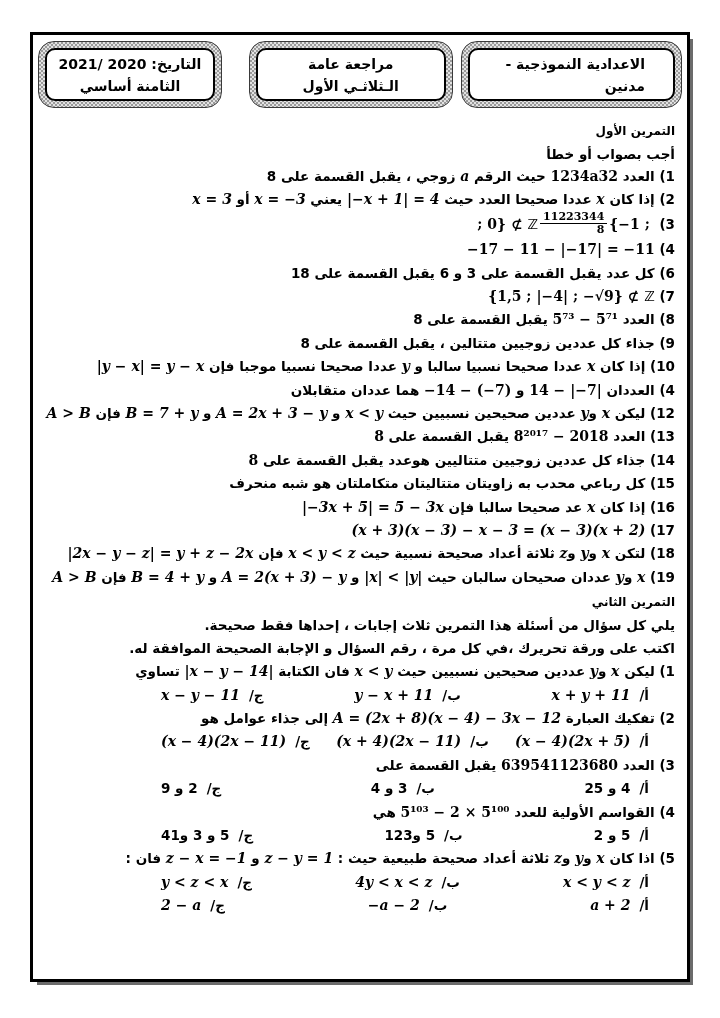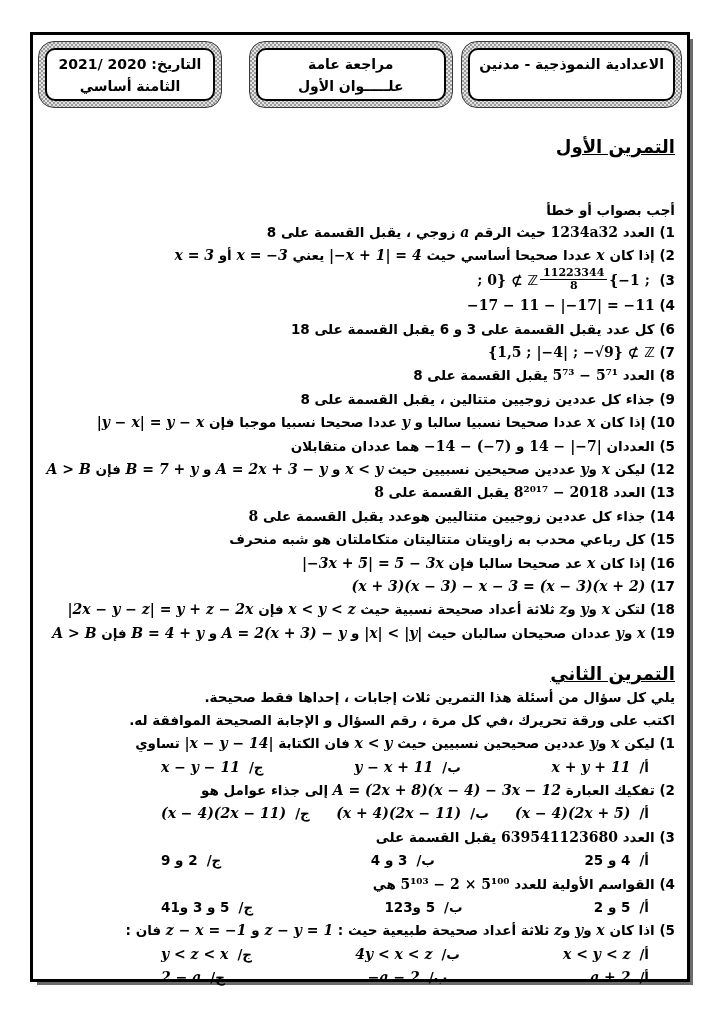--- a/index.html
+++ b/index.html
@@ -8,31 +8,31 @@
          border:3px solid #000;box-sizing:border-box;box-shadow:5px 5px 0 -2px #6b6b6b;}
   
   .hdr{display:flex;direction:rtl;gap:8px;padding:6px 5px 4px 5px;}
   .pbox{border-radius:16px;border:1px solid #3a3a3a;padding:6px;box-sizing:border-box;
         background:repeating-conic-gradient(#9a9a9a 0% 25%, #e2e2e2 0% 50%);background-size:4px 4px;}
   .pbox-in{background:#fff;border:2px solid #000;border-radius:10px;height:100%;box-sizing:border-box;
            padding:3px 8px 2px 8px;font-weight:bold;font-size:14px;line-height:22px;text-align:center;}
   .pbox.school{flex:1.16;}
   .pbox.review{flex:1.06;margin-left:19px;}
   .pbox.date{flex:0.95;}
-  .pbox.school .pbox-in{text-align:right;padding-right:9px;}
+  .pbox.school .pbox-in{text-align:right;padding-right:28px;}
   
   .content{direction:rtl;text-align:right;padding:6px 12px 0 10px;font-size:13.5px;font-weight:bold;}
-  .ex-title{font-size:18px;font-weight:bold;text-decoration:underline;line-height:24px;margin-top:17px;}
-  .sub{line-height:22px;margin-top:40px;}
+  .ex-title{font-size:12px;font-weight:bold;line-height:24px;margin-top:1px;}
+  .sub{line-height:22px;}
   .line{line-height:23.4px;white-space:nowrap;overflow:hidden;}
   .intro{line-height:23px;white-space:nowrap;overflow:hidden;}
   .seg-a{}
   .seg-m,.seg-i{font-family:"DejaVu Serif","DejaVu Sans",serif;font-style:italic;font-weight:bold;font-size:14px;}
   .seg-n{font-family:"DejaVu Serif","DejaVu Sans",serif;font-weight:bold;font-size:14px;margin-top:30px;}
-  .frac{display:inline-flex;flex-direction:column;text-align:center;vertical-align:middle;
+  .frac{display:inline-flex;flex-direction:column;text-align:right;vertical-align:middle;
         font-family:"DejaVu Serif","DejaVu Sans",serif;font-weight:bold;font-size:11px;line-height:1.15;
         margin:0 2px;position:relative;top:-1px;}
   .fn{border-bottom:1.3px solid #000;padding:0 3px;}
   .fd{padding:0 3px;}
   .opts{display:flex;justify-content:space-between;direction:rtl;padding:0 26px 0 118px;line-height:23.4px;}
   .opt{white-space:nowrap;}
   .opt-label{margin-left:9px;font-weight:bold;}
 </style>
 </head>
 <body>
@@ -40,48 +40,48 @@
 <div class="frame">
   <div class="hdr">
     <div class="pbox school">
       <div class="pbox-in">
         <div>الاعدادية النموذجية - مدنين</div>
       </div>
     </div>
     <div class="pbox review">
       <div class="pbox-in">
         <div>مراجعة عامة</div>
-        <div>علـــــوان  الأول</div>
+        <div>الـثلاثـي  الأول</div>
       </div>
     </div>
     <div class="pbox date">
       <div class="pbox-in">
         <div>التاريخ: 2020 /2021</div>
         <div>الثامنة أساسي</div>
       </div>
     </div>
   </div>
 
   <div class="content">
     <div class="ex-title">التمرين الأول</div>
     <div class="sub">أجب بصواب أو خطأ</div>
     <div id="ex1-lines">
         <div class="line"><span class="seg-a">1) العدد </span><span class="seg-n" dir="ltr">1234a32</span><span class="seg-a"> حيث الرقم </span><span class="seg-i" dir="ltr">a</span><span class="seg-a">  زوجي ، يقبل القسمة على 8</span></div>
-        <div class="line"><span class="seg-a">2) إذا كان </span><span class="seg-i" dir="ltr">x</span><span class="seg-a"> عددا صحيحا أساسي حيث </span><span class="seg-m" dir="ltr">|−x + 1| = 4</span><span class="seg-a">  يعني </span><span class="seg-m" dir="ltr">x = −3</span><span class="seg-a"> أو </span><span class="seg-m" dir="ltr">x = 3</span></div>
+        <div class="line"><span class="seg-a">2) إذا كان </span><span class="seg-i" dir="ltr">x</span><span class="seg-a"> عددا صحيحا العدد حيث </span><span class="seg-m" dir="ltr">|−x + 1| = 4</span><span class="seg-a">  يعني </span><span class="seg-m" dir="ltr">x = −3</span><span class="seg-a"> أو </span><span class="seg-m" dir="ltr">x = 3</span></div>
         <div class="line"><span class="seg-a">3) </span><span class="seg-n" dir="ltr">{−1 ; </span><span class="frac" dir="ltr">
             <span class="fn">11223344</span>
             <span class="fd">8</span>
           </span><span class="seg-n" dir="ltr"> ; 0} ⊄ ℤ</span></div>
         <div class="line"><span class="seg-a">4) </span><span class="seg-n" dir="ltr">−17 − 11 − |−17| = −11</span></div>
         <div class="line"><span class="seg-a">6) كل عدد يقبل القسمة على 3 و 6 يقبل القسمة على 18</span></div>
         <div class="line"><span class="seg-a">7) </span><span class="seg-n" dir="ltr">{1,5  ;  |−4| ; −√9} ⊄ ℤ</span></div>
         <div class="line"><span class="seg-a">8) العدد  </span><span class="seg-n" dir="ltr">5⁷³ − 5⁷¹</span><span class="seg-a">  يقبل القسمة على 8</span></div>
         <div class="line"><span class="seg-a">9) جذاء كل عددين زوجيين متتالين  ، يقبل القسمة على 8</span></div>
         <div class="line"><span class="seg-a">10) إذا كان </span><span class="seg-i" dir="ltr">x</span><span class="seg-a"> عددا صحيحا نسبيا سالبا و </span><span class="seg-i" dir="ltr">y</span><span class="seg-a"> عددا صحيحا نسبيا موجبا فإن </span><span class="seg-m" dir="ltr">|y − x| = y − x</span></div>
-        <div class="line"><span class="seg-a">5) العددان  </span><span class="seg-n" dir="ltr">14 − |−7|</span><span class="seg-a"> و  </span><span class="seg-n" dir="ltr">−14 − (−7)</span><span class="seg-a">  هما عددان متقابلان</span></div>
+        <div class="line"><span class="seg-a">4) العددان  </span><span class="seg-n" dir="ltr">14 − |−7|</span><span class="seg-a"> و  </span><span class="seg-n" dir="ltr">−14 − (−7)</span><span class="seg-a">  هما عددان متقابلان</span></div>
         <div class="line"><span class="seg-a">12) ليكن </span><span class="seg-i" dir="ltr">x</span><span class="seg-a"> و</span><span class="seg-i" dir="ltr">y</span><span class="seg-a"> عددين صحيحين نسبيين حيث </span><span class="seg-m" dir="ltr">x &lt; y</span><span class="seg-a"> و </span><span class="seg-m" dir="ltr">A = 2x + 3 − y</span><span class="seg-a"> و </span><span class="seg-m" dir="ltr">B = 7 + y</span><span class="seg-a"> فإن </span><span class="seg-m" dir="ltr">A &gt; B</span></div>
         <div class="line"><span class="seg-a">13) العدد </span><span class="seg-n" dir="ltr">8²⁰¹⁷ − 2018</span><span class="seg-a">  يقبل القسمة على </span><span class="seg-n" dir="ltr">8</span></div>
         <div class="line"><span class="seg-a">14) جذاء كل عددين زوجيين  متتاليين هوعدد يقبل القسمة على </span><span class="seg-n" dir="ltr">8</span></div>
         <div class="line"><span class="seg-a">15) كل رباعي محدب به زاويتان متتاليتان متكاملتان هو شبه منحرف</span></div>
         <div class="line"><span class="seg-a">16) إذا كان </span><span class="seg-i" dir="ltr">x</span><span class="seg-a"> عد صحيحا  سالبا فإن </span><span class="seg-m" dir="ltr">|−3x + 5| = 5 − 3x</span></div>
         <div class="line"><span class="seg-a">17) </span><span class="seg-m" dir="ltr">(x + 3)(x − 3) − x − 3 = (x − 3)(x + 2)</span></div>
         <div class="line"><span class="seg-a">18) لتكن </span><span class="seg-i" dir="ltr">x</span><span class="seg-a"> و</span><span class="seg-i" dir="ltr">y</span><span class="seg-a"> و</span><span class="seg-i" dir="ltr">z</span><span class="seg-a"> ثلاثة أعداد صحيحة نسبية حيث  </span><span class="seg-m" dir="ltr">x &lt; y &lt; z</span><span class="seg-a">  فإن </span><span class="seg-m" dir="ltr">|2x − y − z| = y + z − 2x</span></div>
         <div class="line"><span class="seg-a">19) </span><span class="seg-i" dir="ltr">x</span><span class="seg-a"> و</span><span class="seg-i" dir="ltr">y</span><span class="seg-a"> عددان صحيحان سالبان حيث </span><span class="seg-m" dir="ltr">|x| &lt; |y|</span><span class="seg-a"> و </span><span class="seg-m" dir="ltr">A = 2(x + 3) − y</span><span class="seg-a"> و </span><span class="seg-m" dir="ltr">B = 4 + y</span><span class="seg-a"> فإن </span><span class="seg-m" dir="ltr">A &gt; B</span></div>
       </div>
 

